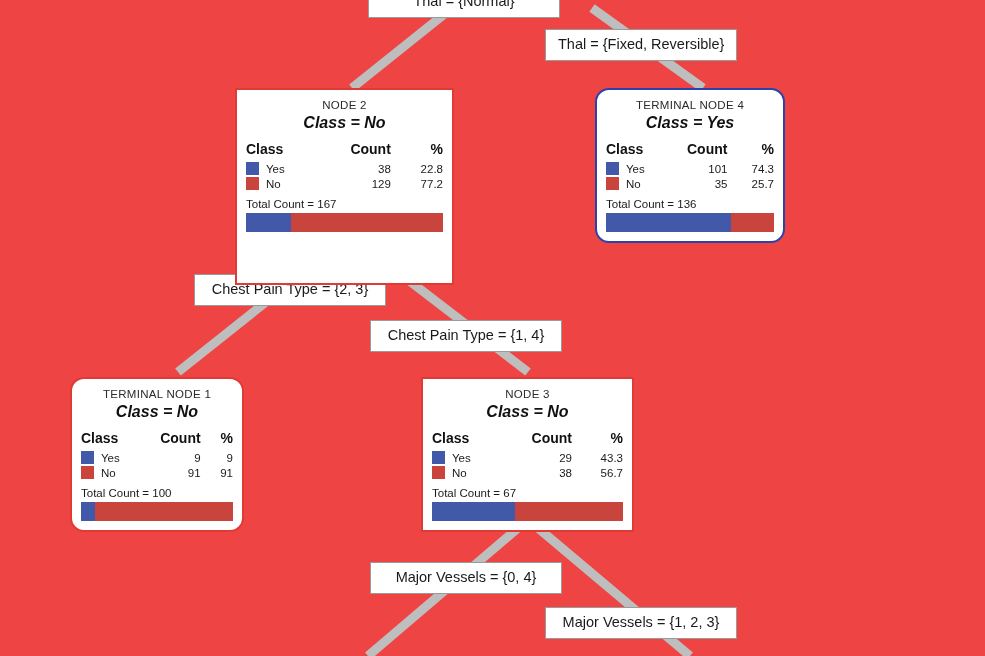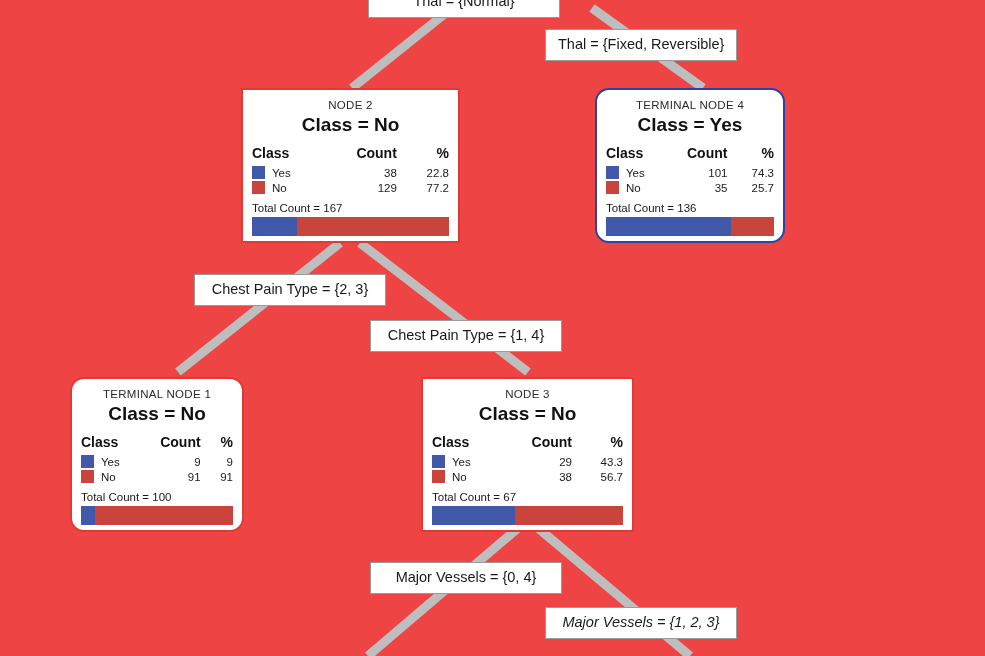--- a/index.html
+++ b/index.html
@@ -58,24 +58,25 @@
 
   .node-title {
     text-align: center;
     font-size: 11.5px;
     letter-spacing: 0.3px;
     color: #2a2a2a;
     margin: 2px 0 3px 0;
   }
   .node-class {
     text-align: center;
-    font-size: 19px;
+    font-size: 16px;
     font-weight: bold;
     color: #111111;
     margin: 0 0 9px 0;
+    font-style: italic;
   }
 
   table.node-table {
     width: 100%;
     border-collapse: collapse;
     font-size: 11.5px;
     color: #1a1a1a;
   }
   table.node-table th {
     font-weight: bold;
@@ -140,23 +141,23 @@
   <div class="split-label" style="left:368px; top:-14px; width:192px;">Thal = {Normal}</div>
 
   <div class="split-label" style="left:545px; top:29px; width:192px;">Thal = {Fixed, Reversible}</div>
 
   <div class="split-label" style="left:194px; top:274px; width:192px;">Chest Pain Type = {2, 3}</div>
 
   <div class="split-label" style="left:370px; top:320px; width:192px;">Chest Pain Type = {1, 4}</div>
 
   <div class="split-label" style="left:370px; top:562px; width:192px;">Major Vessels = {0, 4}</div>
 
-  <div class="split-label" style="left:545px; top:607px; width:192px;font-style:italic;">Major Vessels = {1, 2, 3}</div>
-
-  <div class="node red" style="left:241px; top:88px; width:219px; height:155px;">
+  <div class="split-label" style="left:545px; top:607px; width:192px;">Major Vessels = {1, 2, 3}</div>
+
+  <div class="node red" style="left:235px; top:88px; width:219px; height:197px;">
     <div class="node-title">NODE 2</div>
     <div class="node-class">Class = No</div>
     <table class="node-table">
       <thead>
         <tr>
           <th class="h-class">Class</th>
           <th class="h-count">Count</th>
           <th class="h-pct">%</th>
         </tr>
       </thead>

